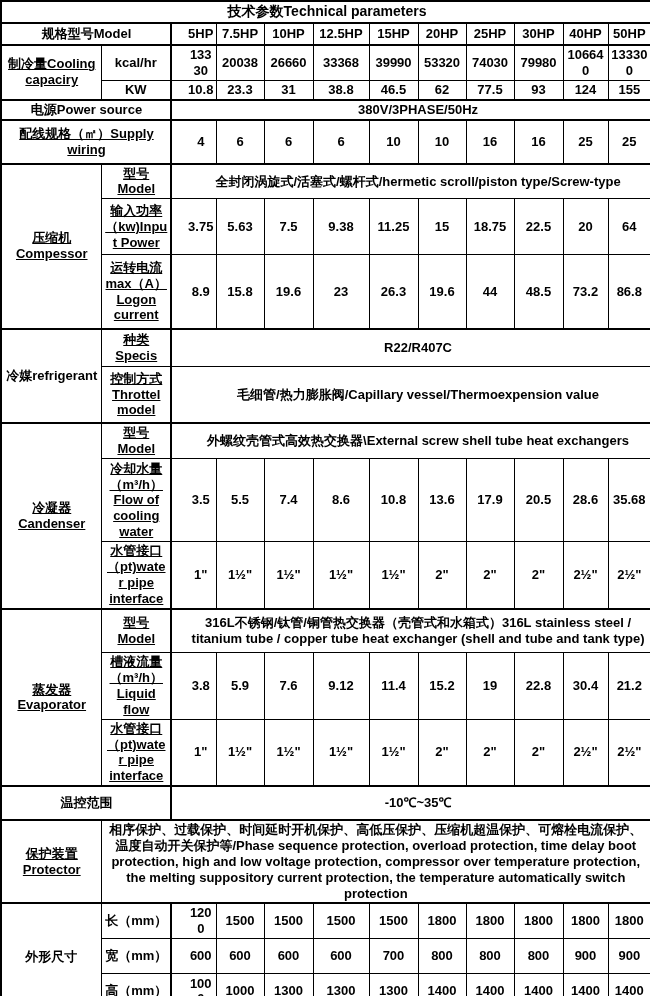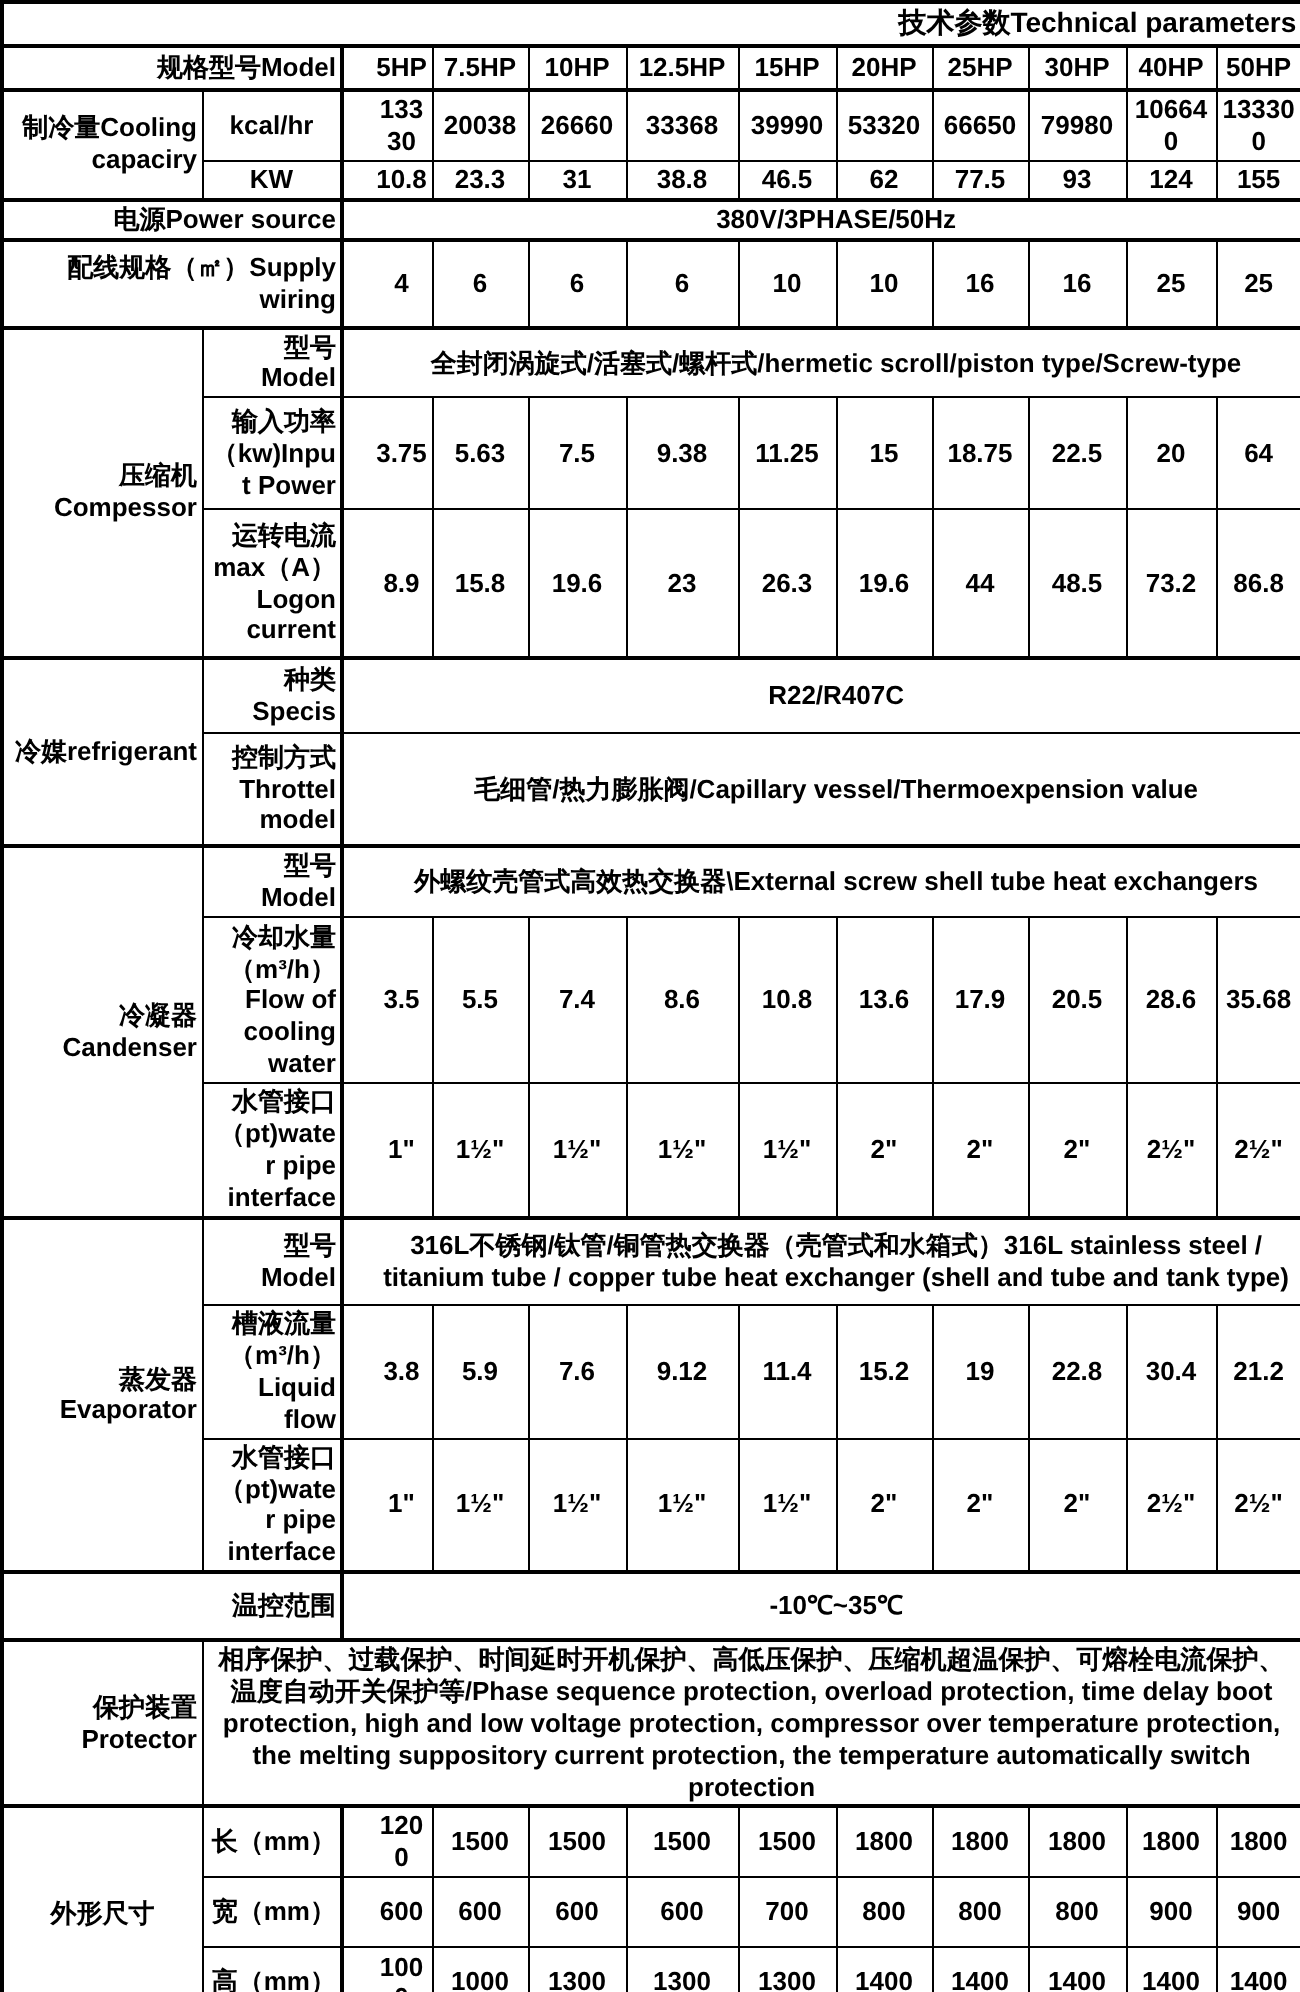--- a/index.html
+++ b/index.html
@@ -9,22 +9,22 @@
     border:1px solid #000;
     font-size:13px;
     font-weight:bold;
     line-height:1.22;
     text-align:center;
     vertical-align:middle;
     padding:1px 2px;
     overflow:hidden;
     word-break:break-word;
   }
-  .left{text-align:right;padding-left:3px;}
-  .pre{white-space:pre-line;}
+  .left{text-align:center;padding-left:3px;}
+  .pre{white-space:pre-line;text-decoration:underline;}
   tr.bb > td{border-bottom:2px solid #000;}
   .secend{border-bottom:2px solid #000;}
   .dstart{border-left:2px solid #000;padding-left:16px;}
   .title-cell{font-size:14px;padding-left:4px;}
 </style>
 </head>
 <body>
 
 <table>
   <colgroup>
@@ -64,21 +64,21 @@
   <tr style="height:20px">
     <td rowspan="2" class="left pre secend">制冷量Cooling
 capaciry</td>
     <td>kcal/hr</td>
     <td class="dstart">13330</td>
     <td>20038</td>
     <td>26660</td>
     <td>33368</td>
     <td>39990</td>
     <td>53320</td>
-    <td>66650</td>
+    <td>74030</td>
     <td>79980</td>
     <td>106640</td>
     <td>133300</td>
   </tr>
 
   <tr class="bb" style="height:18px">
     <td>KW</td>
     <td class="dstart">10.8</td>
     <td>23.3</td>
     <td>31</td>

